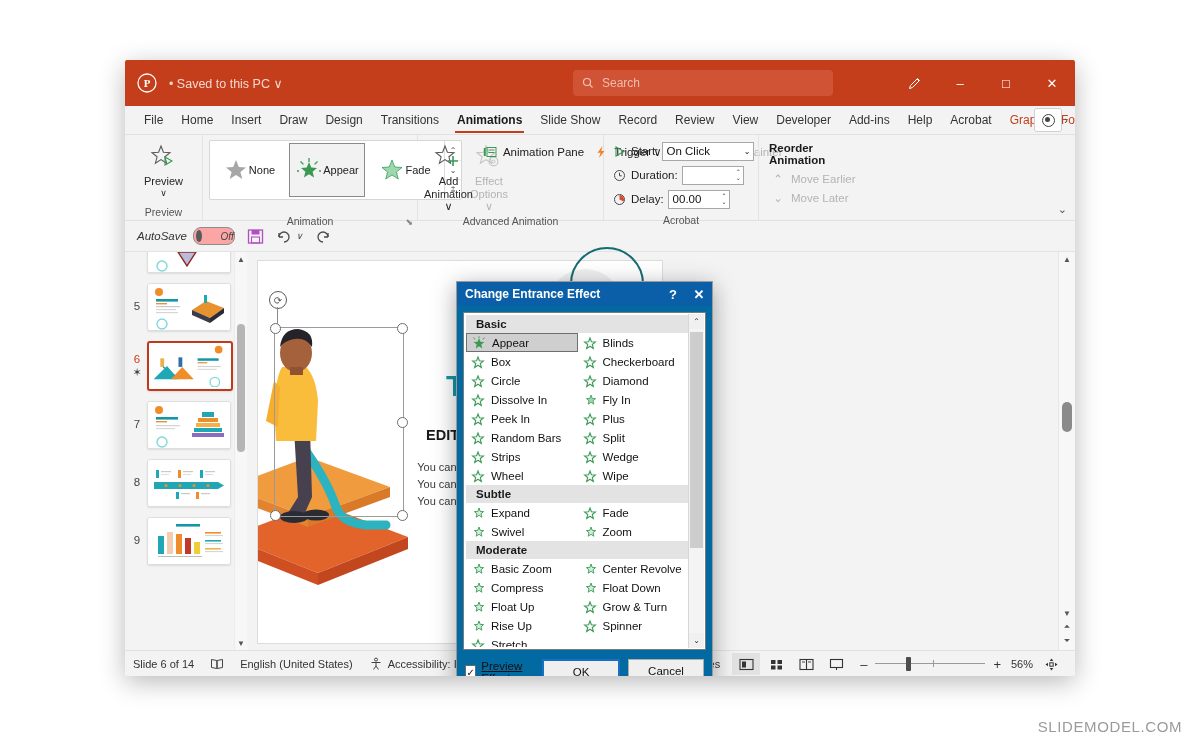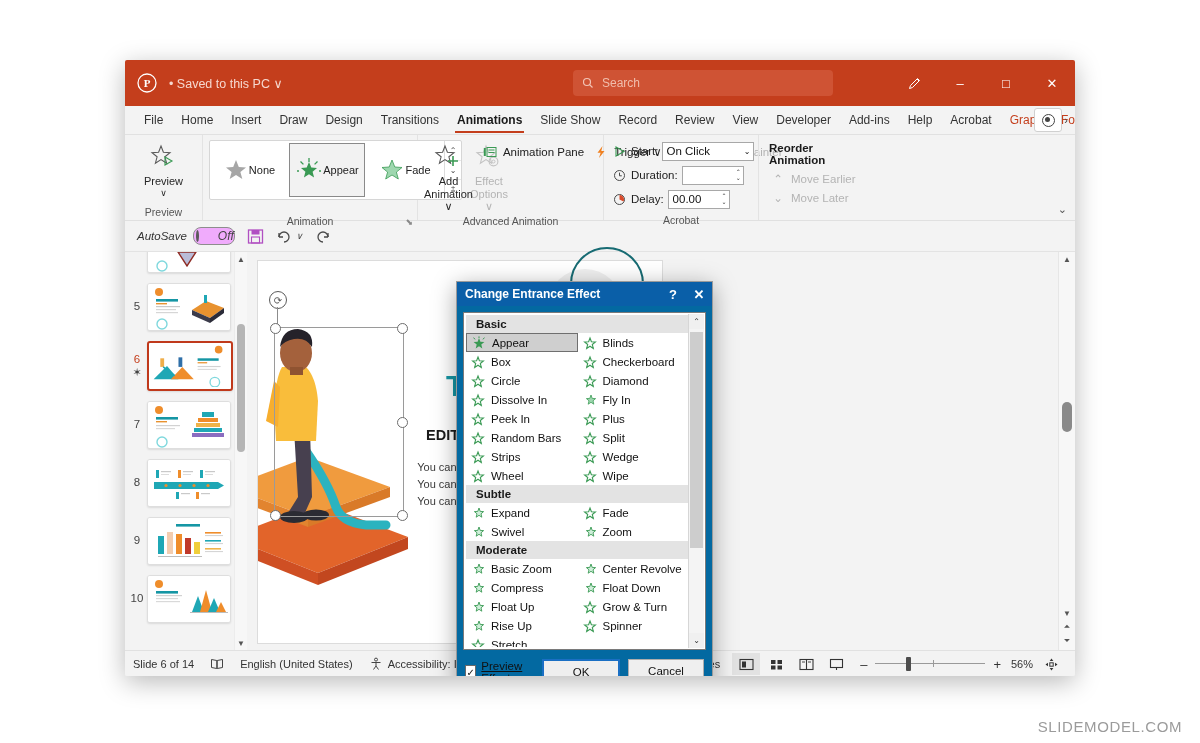--- a/index.html
+++ b/index.html
@@ -230,23 +230,23 @@
     height: 30px;
     background: #f3f3f3;
     display:flex; align-items:center;
     padding-left: 12px;
     border-bottom: 1px solid #e3e3e3;
     font-style: italic;
   }
   .qat-label { font-size: 11.5px; color:#333; margin-right:6px;}
   .toggle {
     width: 40px; height: 16px; border-radius: 8px;
-    border: 1px solid #8d8d8d; background: #f0abfc;
+    border: 1px solid #8d8d8d; background: #fca5a5;
     display:flex; align-items:center; position:relative;
-    font-size: 12px; color:#444;gap:15px;
+    font-size: 10px; color:#444;gap:15px;
   }
   .toggle .knob {
     width:12px; height:12px; border-radius:50%;
     background:#5a5a5a; margin-left:2px;
   }
   .toggle .tlabel { margin-left:4px; }
   .qat-icon { margin-left: 12px; display:flex; align-items:center; color:#444; }
 
   
   .workarea {
@@ -878,38 +878,20 @@
               <rect x="57" y="17" width="18" height="1.1" fill="#d5d5d5"></rect>
               <rect x="57" y="22" width="16" height="1.6" fill="#1fa7b5"></rect>
               <rect x="57" y="25" width="18" height="1.1" fill="#d5d5d5"></rect>
               <rect x="57" y="30" width="16" height="1.6" fill="#f0b34a"></rect>
               <rect x="57" y="33" width="18" height="1.1" fill="#d5d5d5"></rect>
               <rect x="10" y="38" width="44" height="1" fill="#bdbdbd"></rect>
             </svg>
           </div>
         </div>
 
-        <div class="thumb-row">
-          <div class="thumb-num">10</div>
-          <div class="thumb">
-            <svg width="82" height="46" viewBox="0 0 82 46">
-              <rect width="82" height="46" fill="#fff"></rect>
-              <circle cx="11" cy="8" r="4" fill="#ef8d2b"></circle>
-              <rect x="8" y="15" width="22" height="2.6" fill="#1596a4"></rect>
-              <rect x="8" y="19" width="26" height="1.2" fill="#d2d2d2"></rect>
-              <rect x="8" y="22" width="22" height="1.2" fill="#d9d9d9"></rect>
-              <rect x="8" y="25" width="24" height="1.2" fill="#d9d9d9"></rect>
-              <polygon points="44,36 50,20 56,36" fill="#1fa7b5"></polygon>
-              <polygon points="52,36 58,14 64,36" fill="#ef8d2b"></polygon>
-              <polygon points="60,36 66,22 72,36" fill="#1fa7b5"></polygon>
-              <polygon points="68,36 73,26 78,36" fill="#ef8d2b"></polygon>
-              <rect x="42" y="36" width="38" height="1" fill="#bdbdbd"></rect>
-            </svg>
-          </div>
-        </div>
 
         <div class="thumbpane-sb">
           <div class="tsb-arrow" style="top:0;">▲</div>
           <div class="tsb-thumb"></div>
           <div class="tsb-arrow" style="bottom:0;">▼</div>
         </div>
       </div>
 
       <div class="slidepane">
         <div class="slide-canvas">

